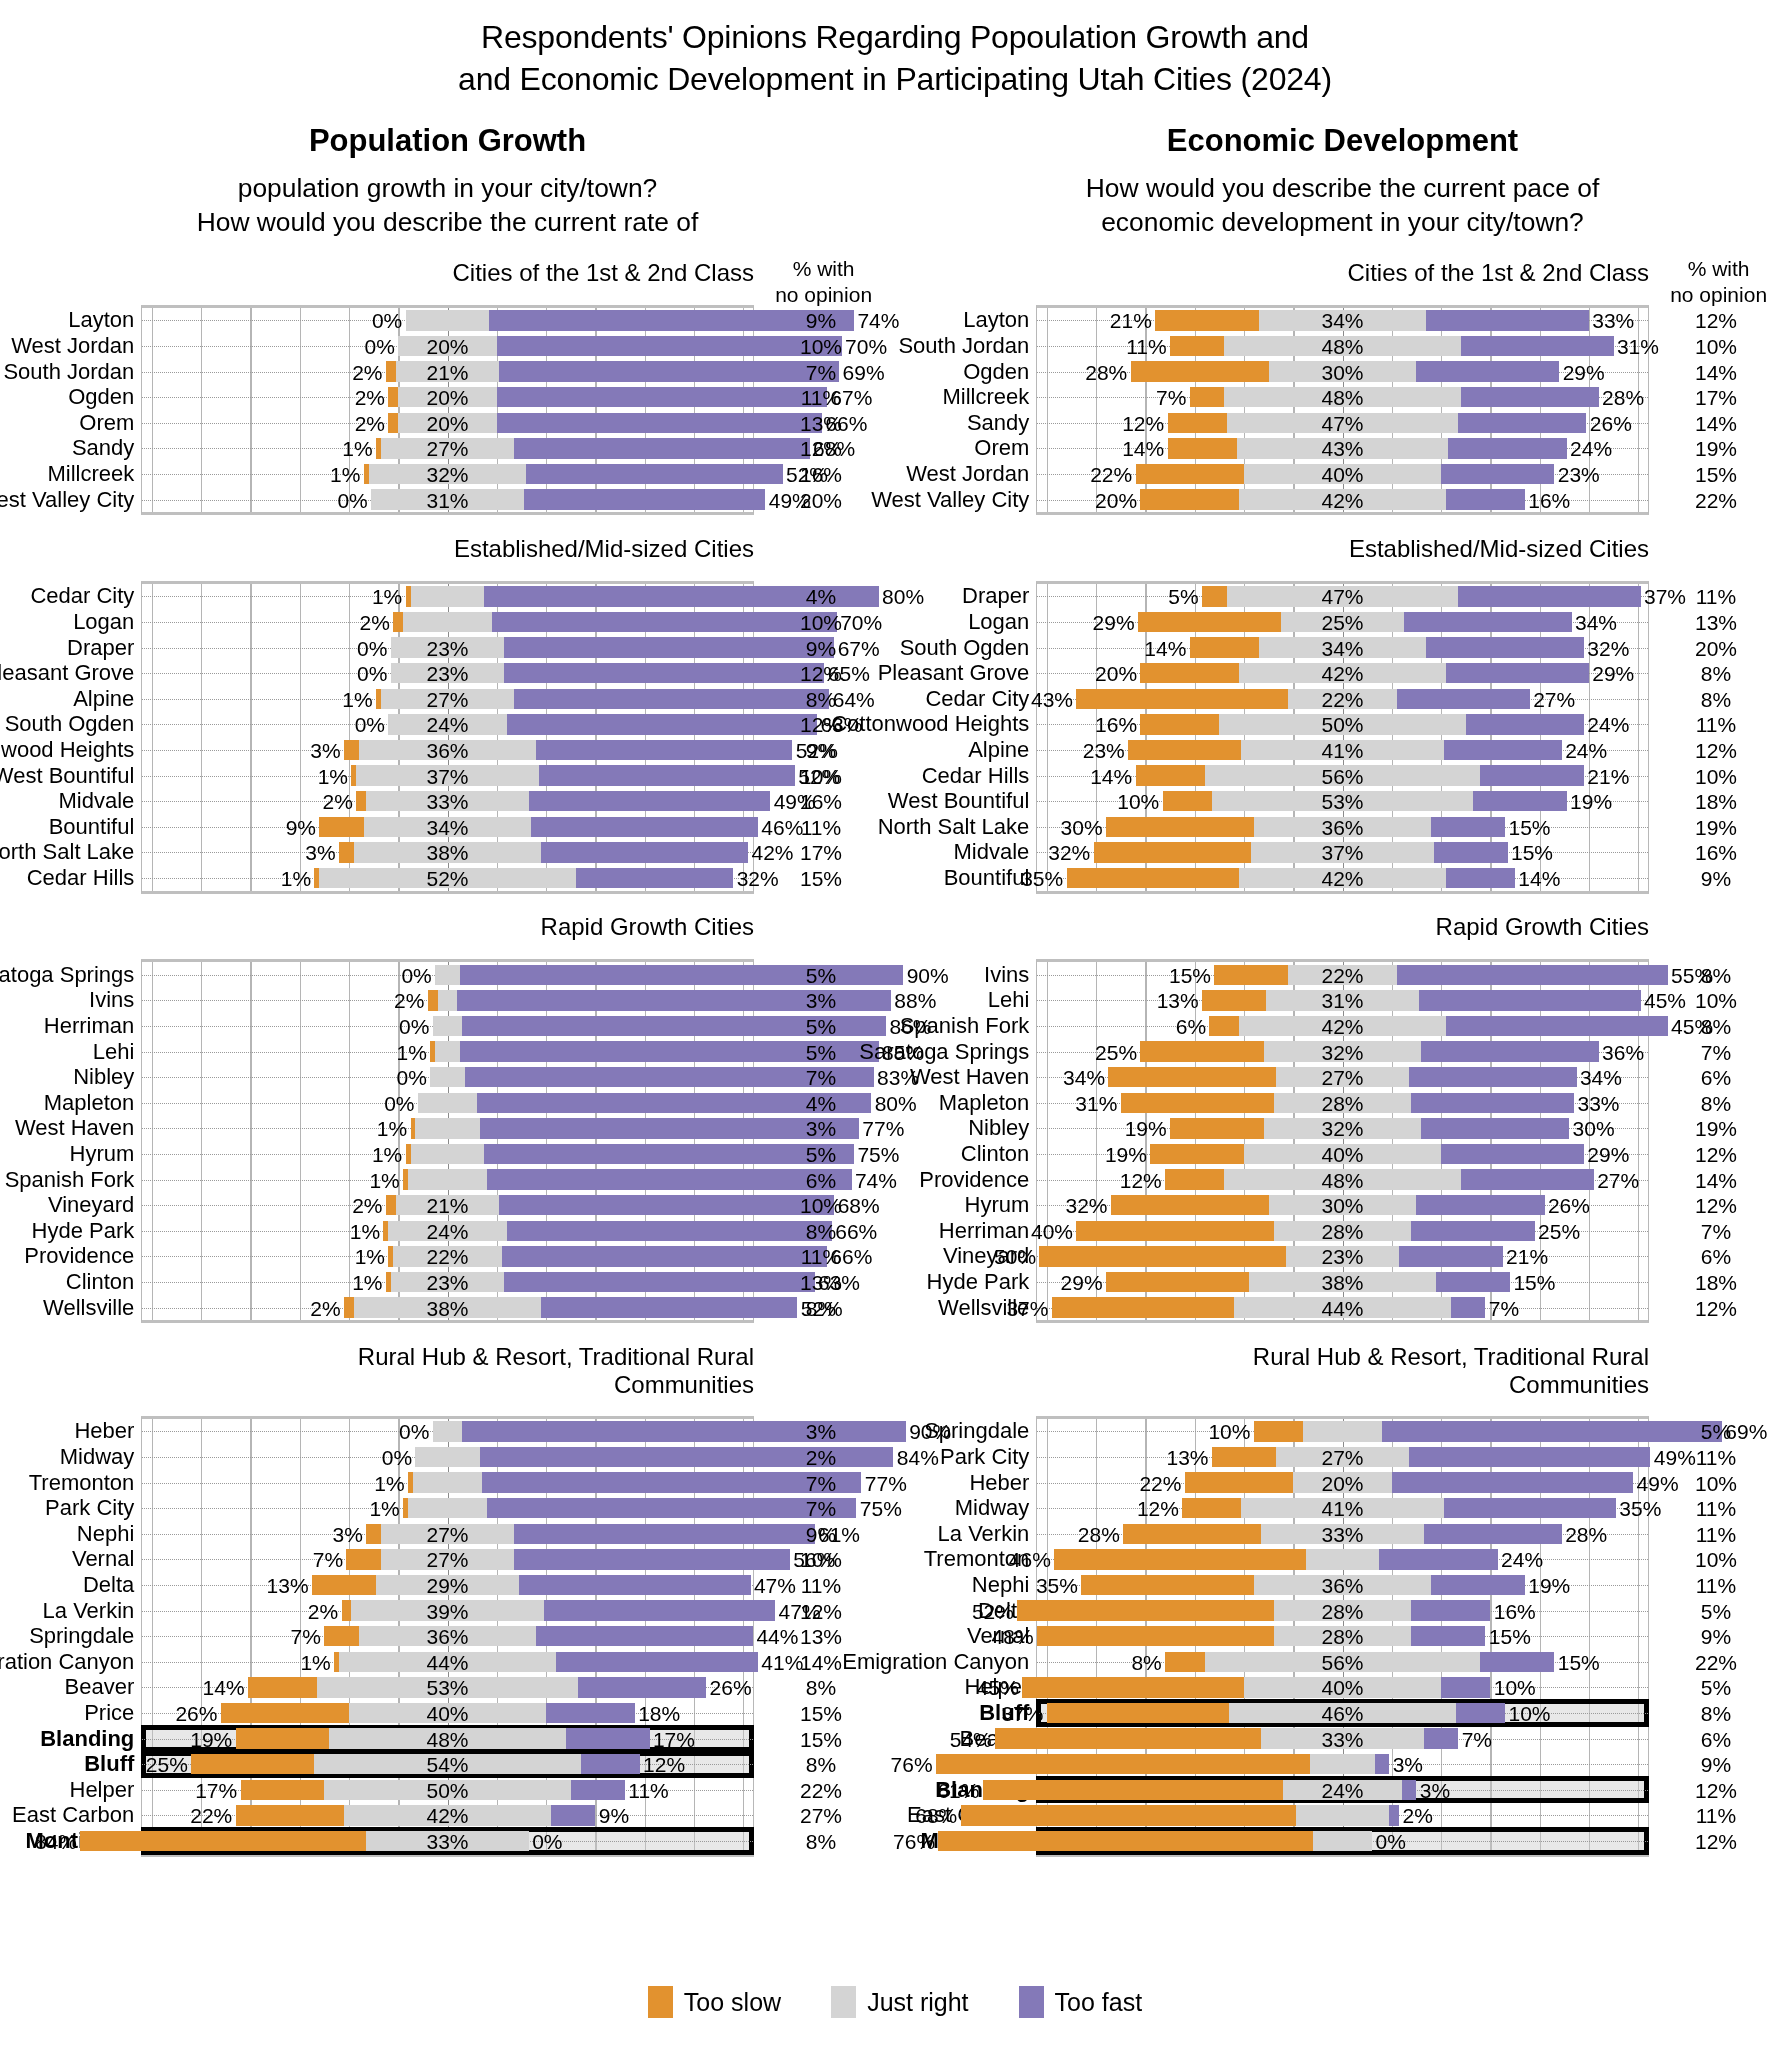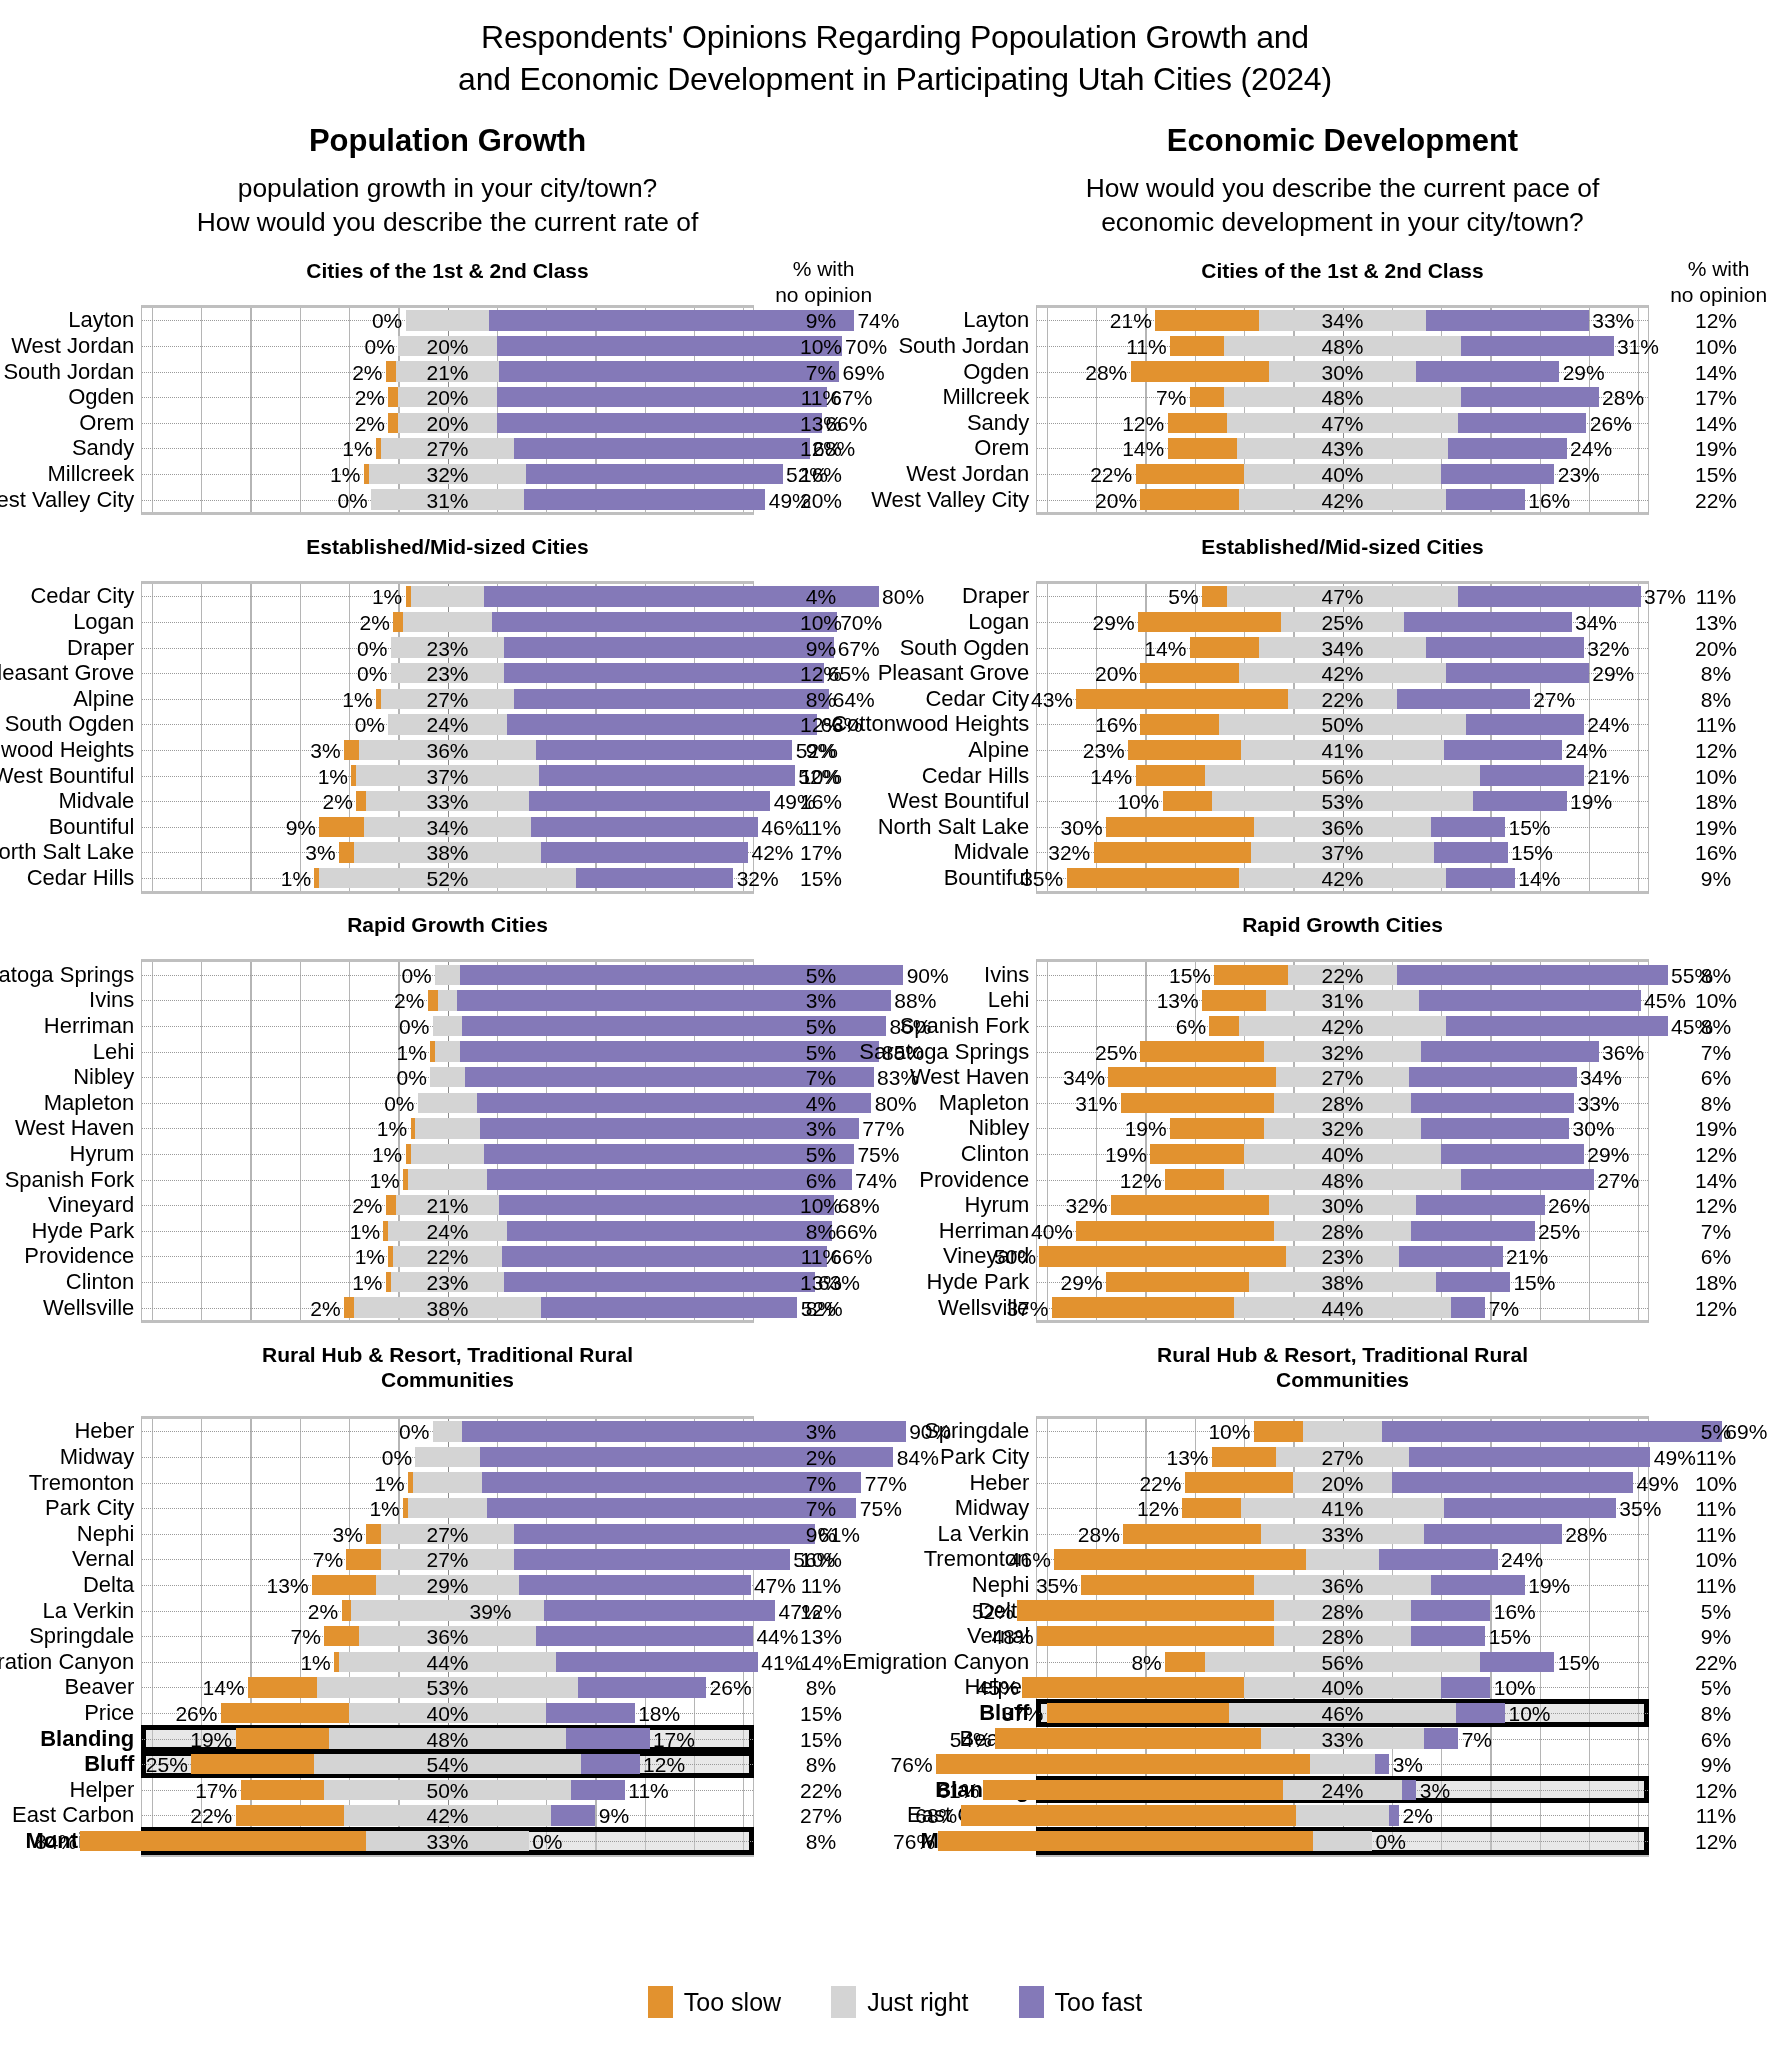--- a/index.html
+++ b/index.html
@@ -43,23 +43,23 @@
   .section { margin-top:15.3px; }
   .sec-head {
     position:relative;
     height:50px;
   }
   .sec-head.tall { height:77px; }
   .sec-title {
     position:absolute;
     left:141px; right:141px;
     top:4.3px;
-    text-align:center;
-    font-size:21px;
-    font-weight:bold;
+    text-align:right;
+    font-size:24px;
+    font-weight:normal;
     line-height:1.18;
   }
   .noop-head {
     position:absolute;
     right:9.4px;
     top:0.9px;
     width:124px;
     text-align:center;
     font-size:21px;
     line-height:1.28;
@@ -774,21 +774,21 @@
             </div>
             <div class="row">
               <div class="dotted"></div>
               <div class="citylabel">La Verkin</div>
               <div class="bars">
                 <div class="seg slow" style="left: 32.6613%; width: 1.6129%;"></div>
                 <div class="seg right" style="left: 34.2742%; width: 31.4516%;"></div>
                 <div class="seg fast" style="left: 65.7258%; width: 37.9032%;"></div>
               </div>
               <div class="vlabel lslow" style="right: 67.3387%; margin-right: 3.4px;">2%</div>
-              <div class="vlabel lright" style="left: 34.2742%; width: 31.4516%; margin-left: 43px;">39%</div>
+              <div class="vlabel lright" style="left: 34.2742%; width: 31.4516%;">39%</div>
               <div class="vlabel lfast" style="left: 103.629%; margin-left: 3.4px;">47%</div>
               <div class="noop">12%</div>
             </div>
             <div class="row">
               <div class="dotted"></div>
               <div class="citylabel">Springdale</div>
               <div class="bars">
                 <div class="seg slow" style="left: 29.8387%; width: 5.64516%;"></div>
                 <div class="seg right" style="left: 35.4839%; width: 29.0323%;"></div>
                 <div class="seg fast" style="left: 64.5161%; width: 35.4839%;"></div>

